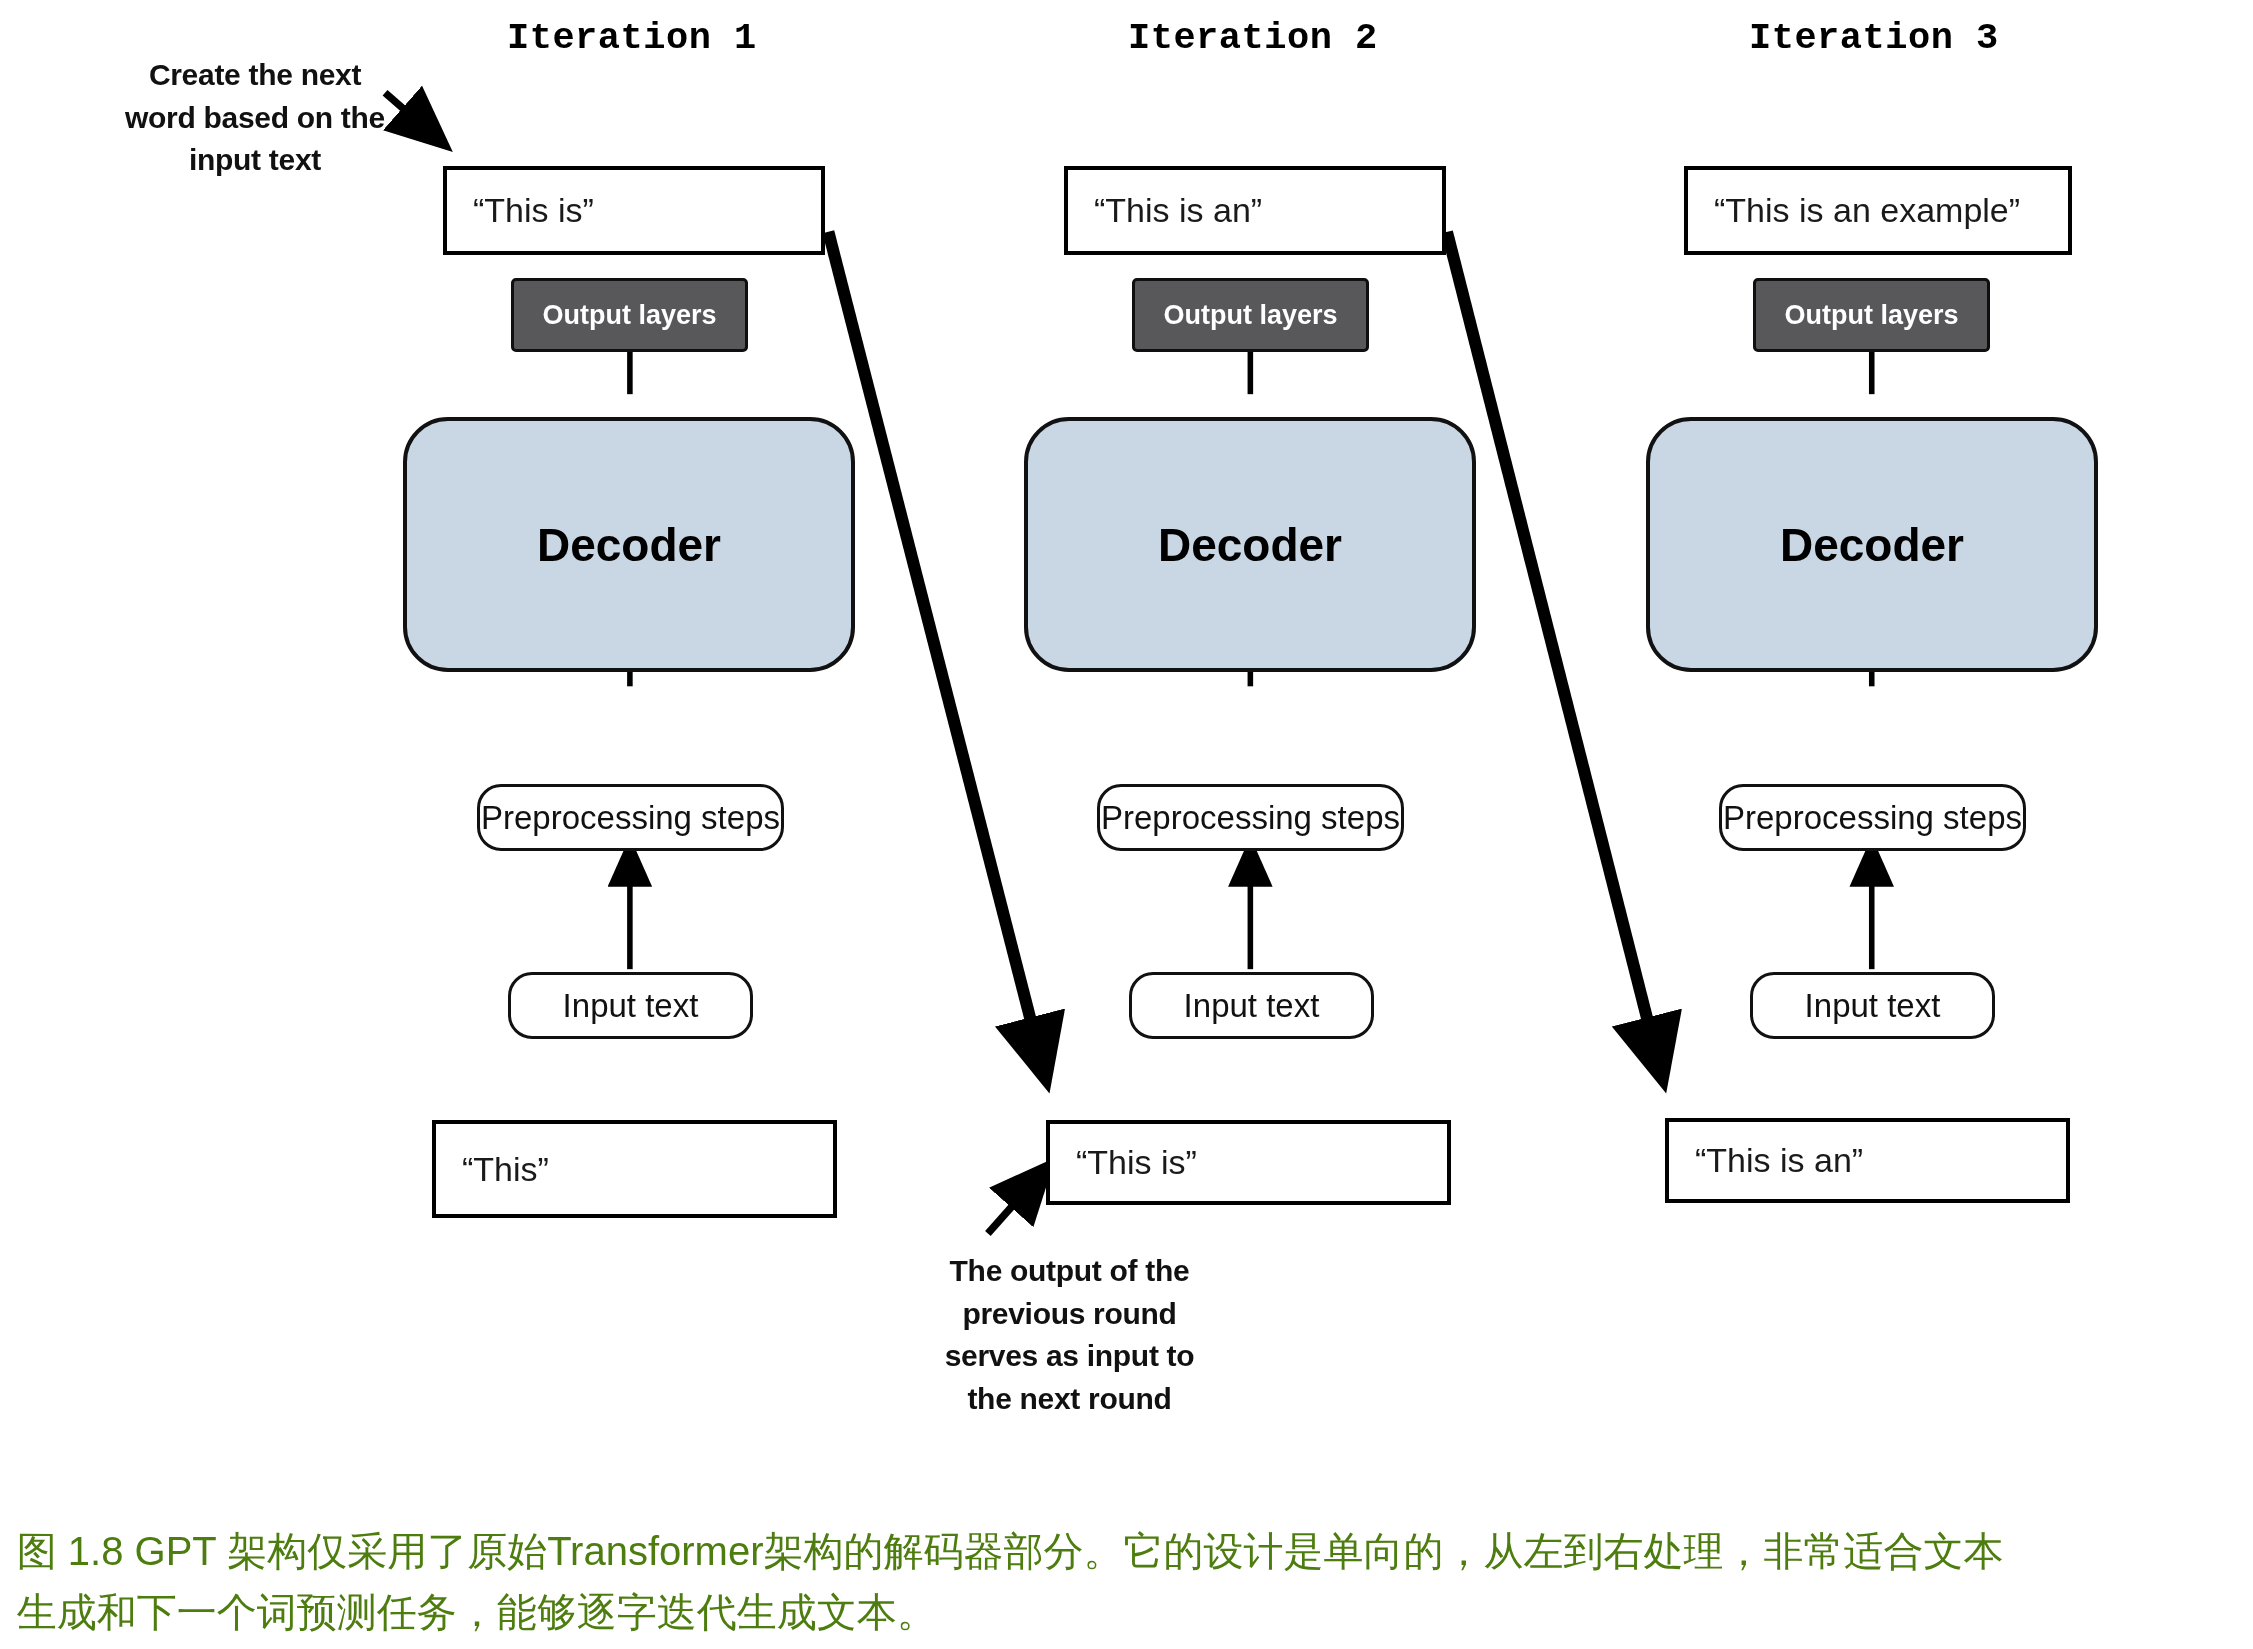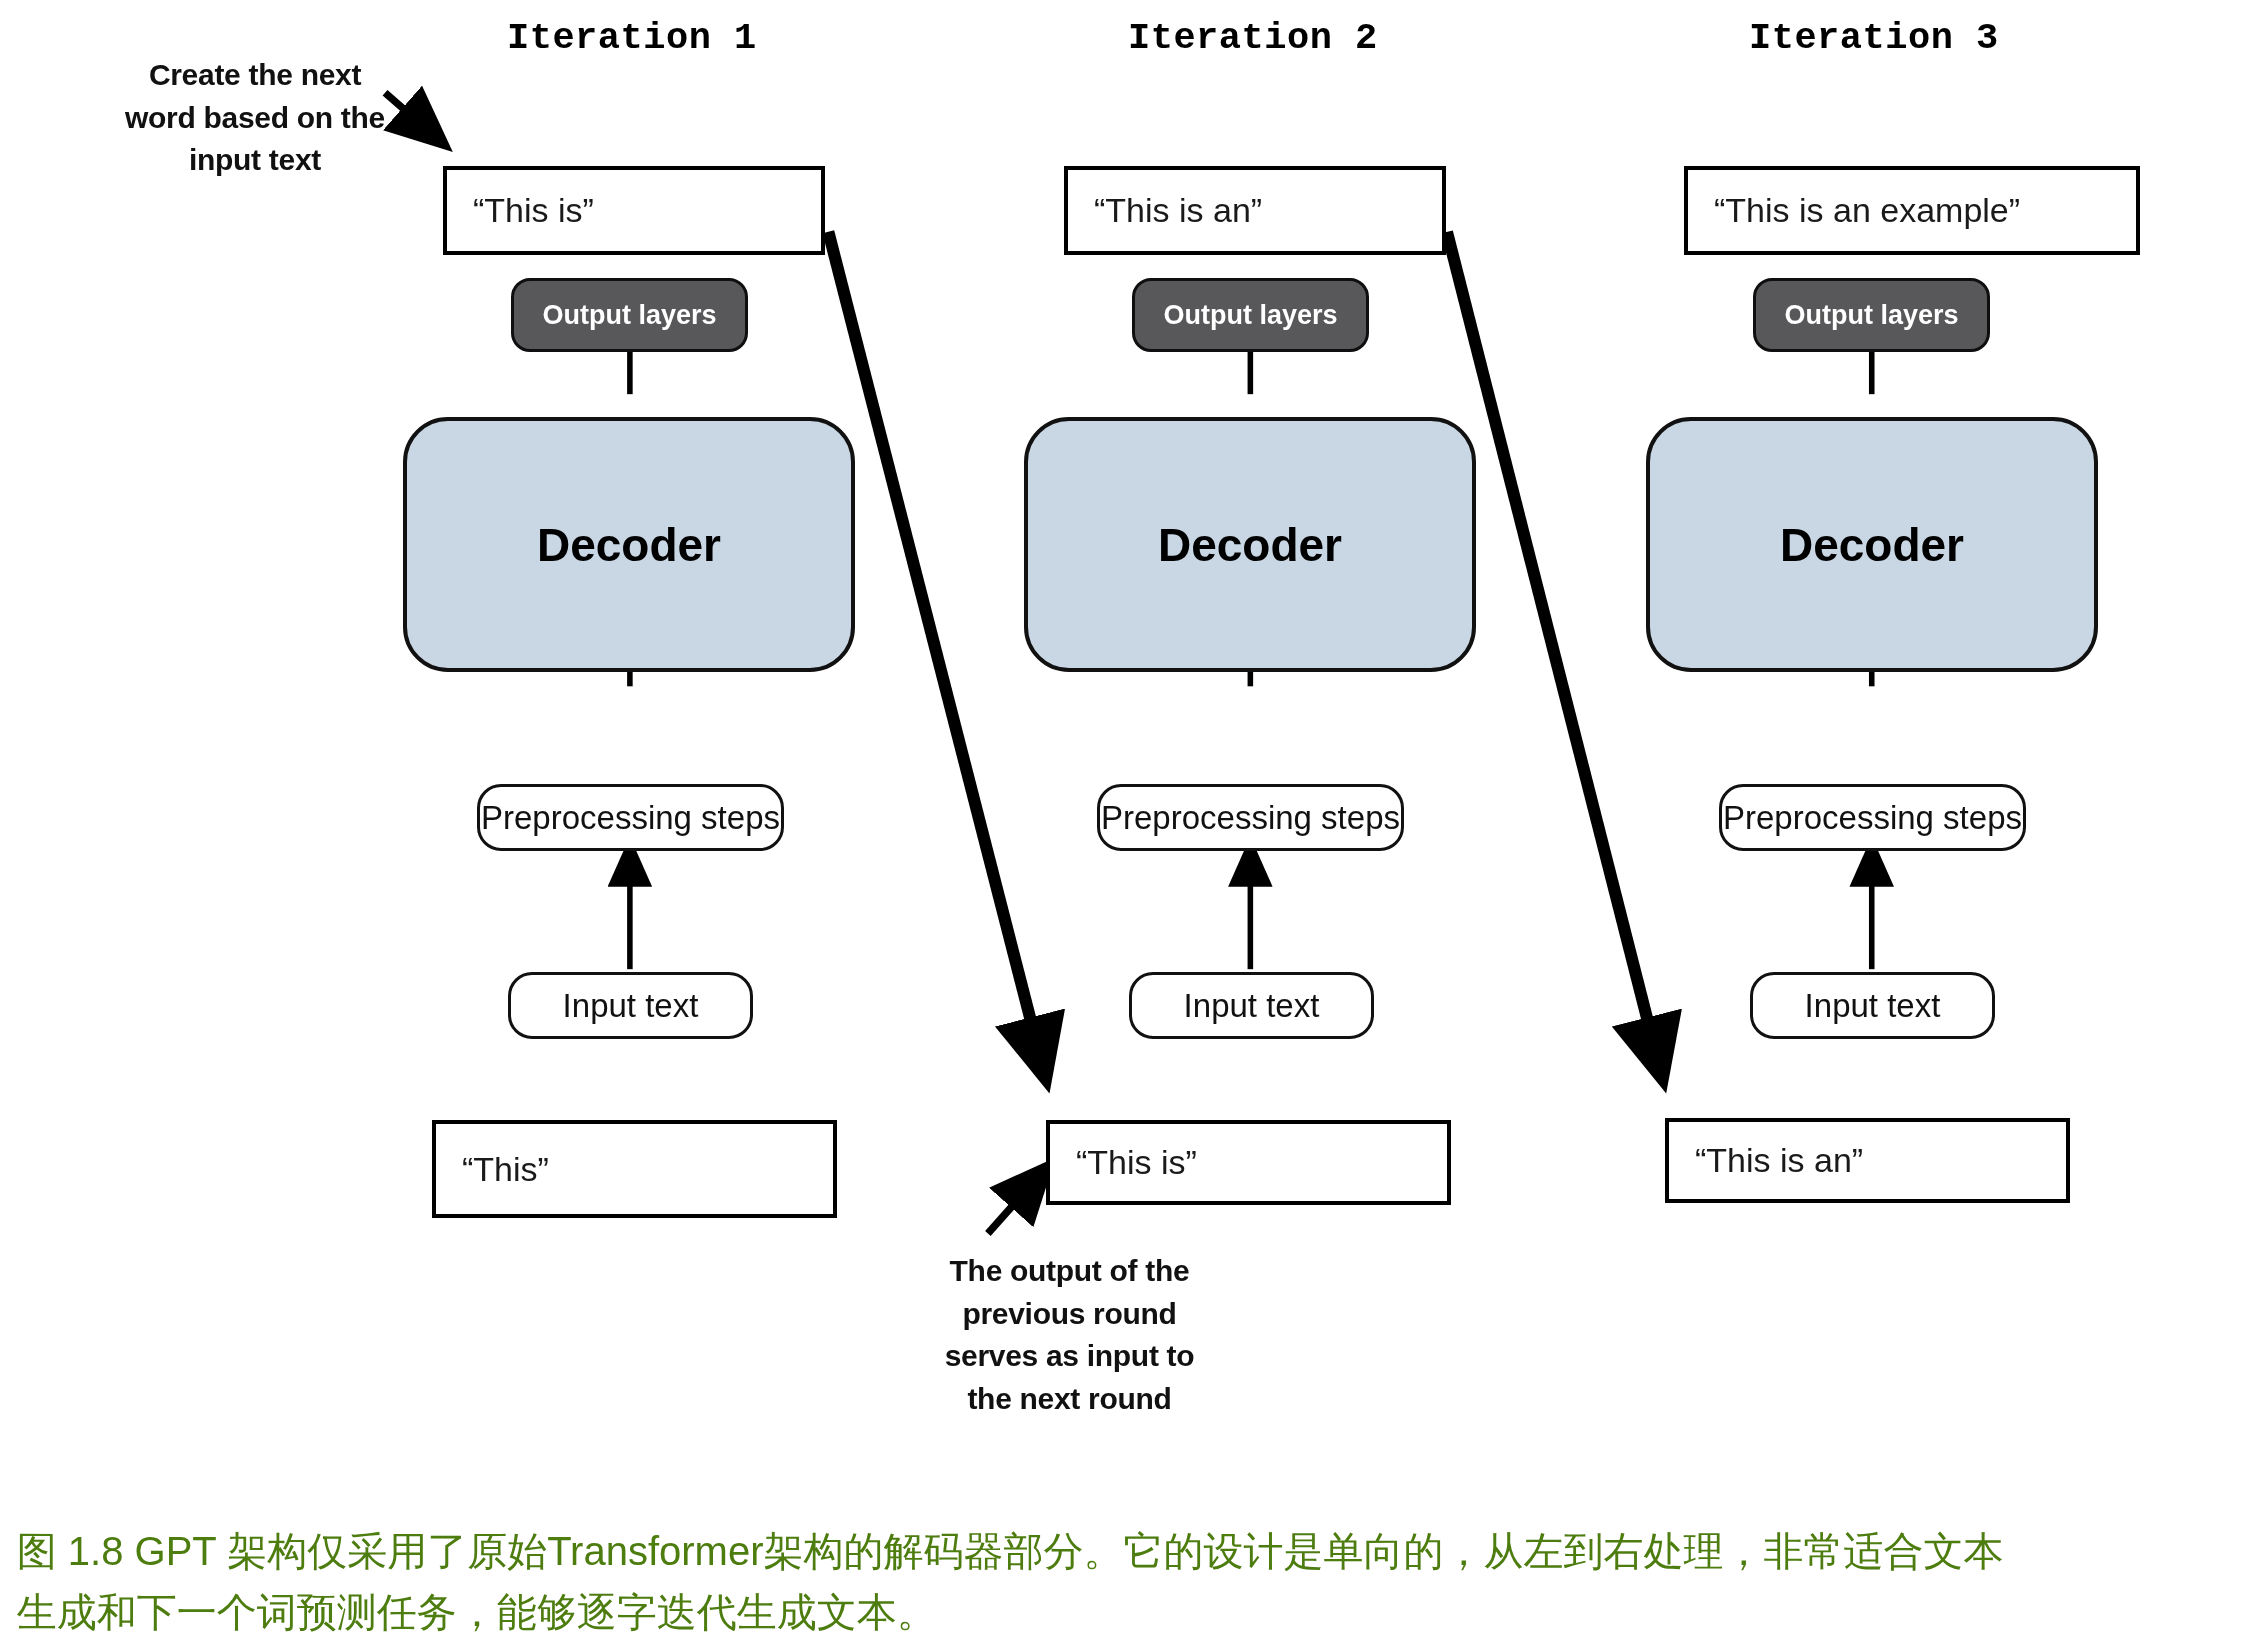--- a/index.html
+++ b/index.html
@@ -51,21 +51,21 @@
     color: #1a1a1a;
     white-space: nowrap;
     margin-top: 27px;
   }
   
   .output-layers {
     position: absolute;
     box-sizing: border-box;
     background: #58585a;
     border: 3.7px solid #0f0f0f;
-    border-radius: 19px;
+    border-radius: 5px;
     display: flex;
     align-items: center;
     justify-content: center;
     color: #ffffff;
     font-family: "Liberation Sans", sans-serif;
     font-weight: bold;
     font-size: 27px;
     white-space: nowrap;
   }
   
@@ -187,21 +187,21 @@
   <div class="decoder-box" style="left:1024px; top:417px; width:452px; height:255px;">Decoder</div>
 
   <div class="pill-box" style="left:1097px; top:784px; width:307px; height:67px;">Preprocessing steps</div>
 
   <div class="pill-box" style="left:1129px; top:972px; width:245px; height:67px;">Input text</div>
 
   <div class="text-box" style="left:1046px; top:1093px; width:405px; height:85px;">“This is”</div>
 
   <div class="iter-title" style="left:1749px; top:16.7px;">Iteration 3</div>
 
-  <div class="text-box" style="left:1684px; top:139px; width:456px; height:89px;">“This is an example”</div>
+  <div class="text-box" style="left:1684px; top:139px; width:388px; height:89px;">“This is an example”</div>
 
   <div class="output-layers" style="left:1753px; top:278px; width:237px; height:74px;">Output layers</div>
 
   <div class="decoder-box" style="left:1646px; top:417px; width:452px; height:255px;">Decoder</div>
 
   <div class="pill-box" style="left:1719px; top:784px; width:307px; height:67px;">Preprocessing steps</div>
 
   <div class="pill-box" style="left:1750px; top:972px; width:245px; height:67px;">Input text</div>
 
   <div class="text-box" style="left:1665px; top:1091px; width:405px; height:85px;">“This is an”</div>

